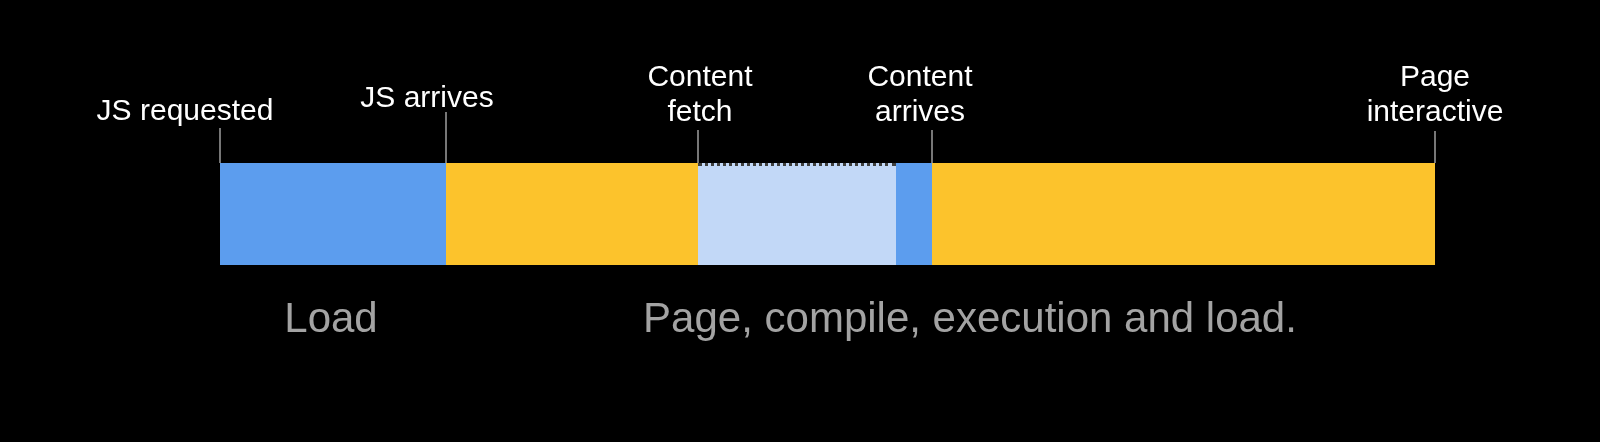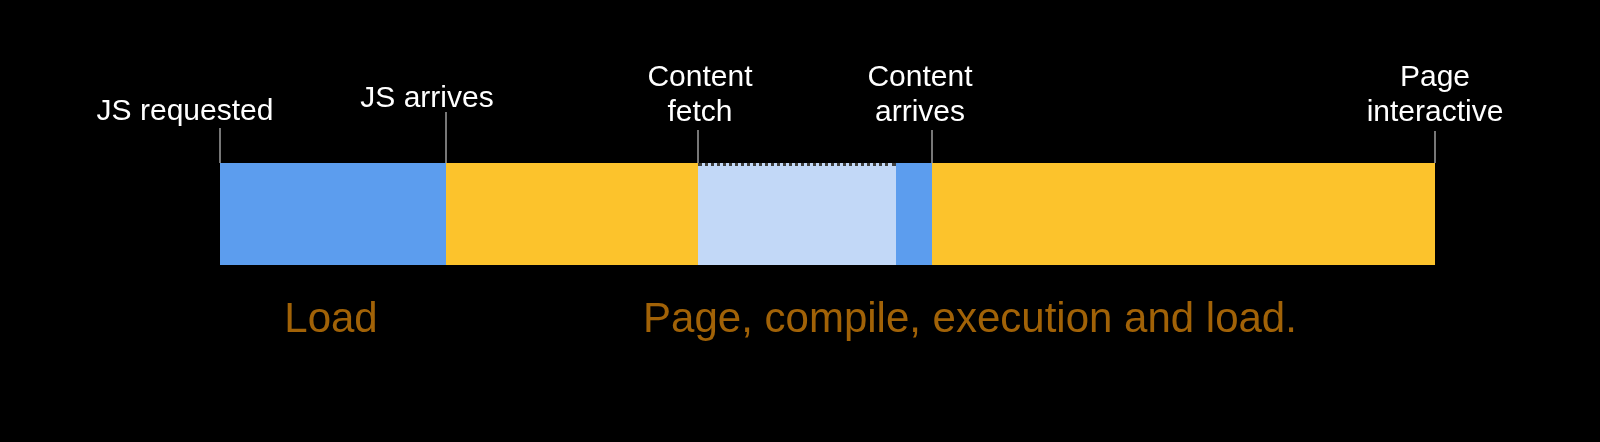--- a/index.html
+++ b/index.html
@@ -56,21 +56,21 @@
   .s2 { left: 446px; width: 252px; }
   .s3 { left: 698px; width: 198px; border-top: 3px dotted #3f3f3d; }
   .s4 { left: 896px; width: 36px; }
   .s5 { left: 932px; width: 503px; }
 
   
   .caption {
     position: absolute;
     top: 295px;
     text-align: center;
-    color: #a16207;
+    color: #a3a3a3;
     font-size: 42px;
     line-height: 46px;
     font-weight: 400;
   }
   .c1 { left: 231px; width: 200px; }
   .c2 { left: 570px; width: 800px; }
 </style>
 </head>
 <body>
 

